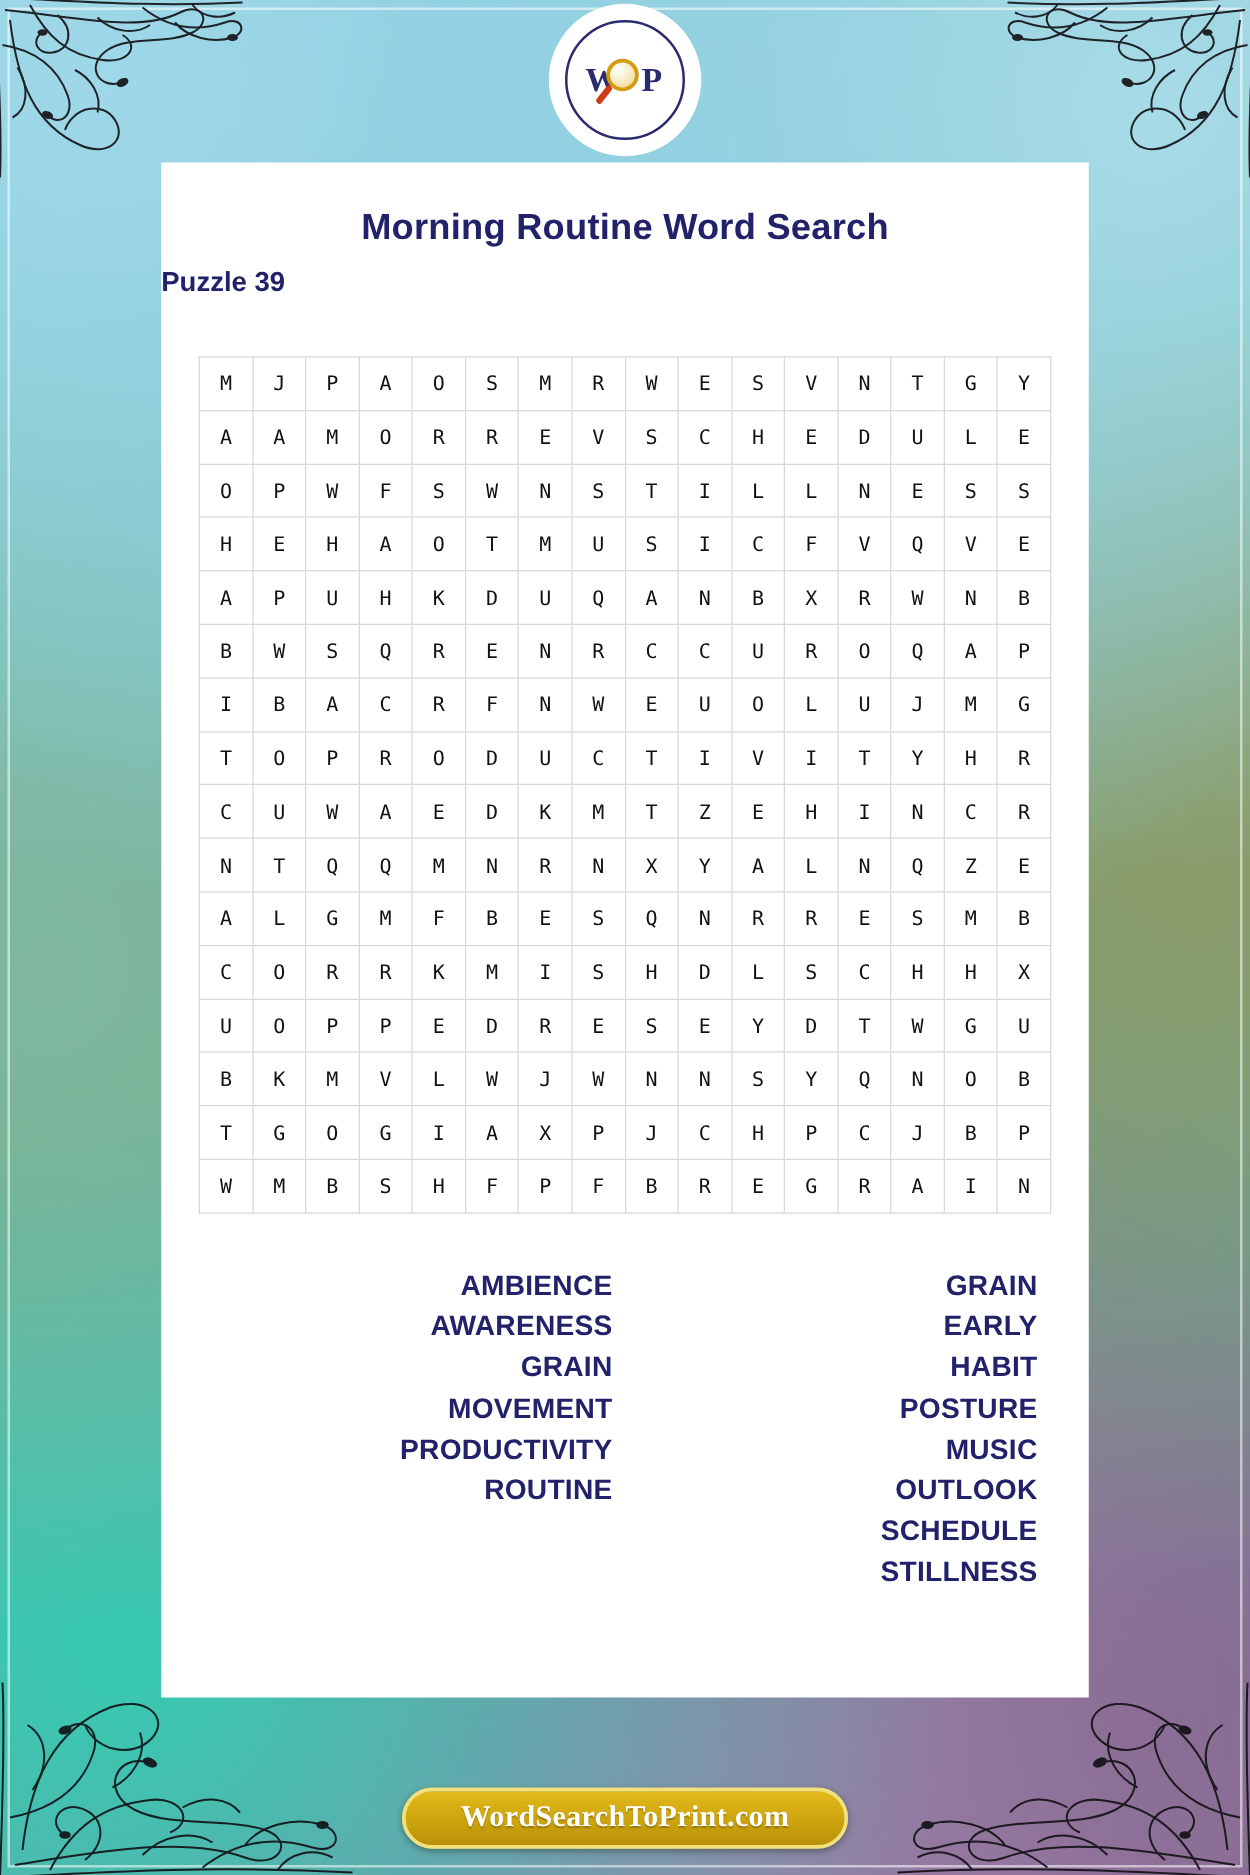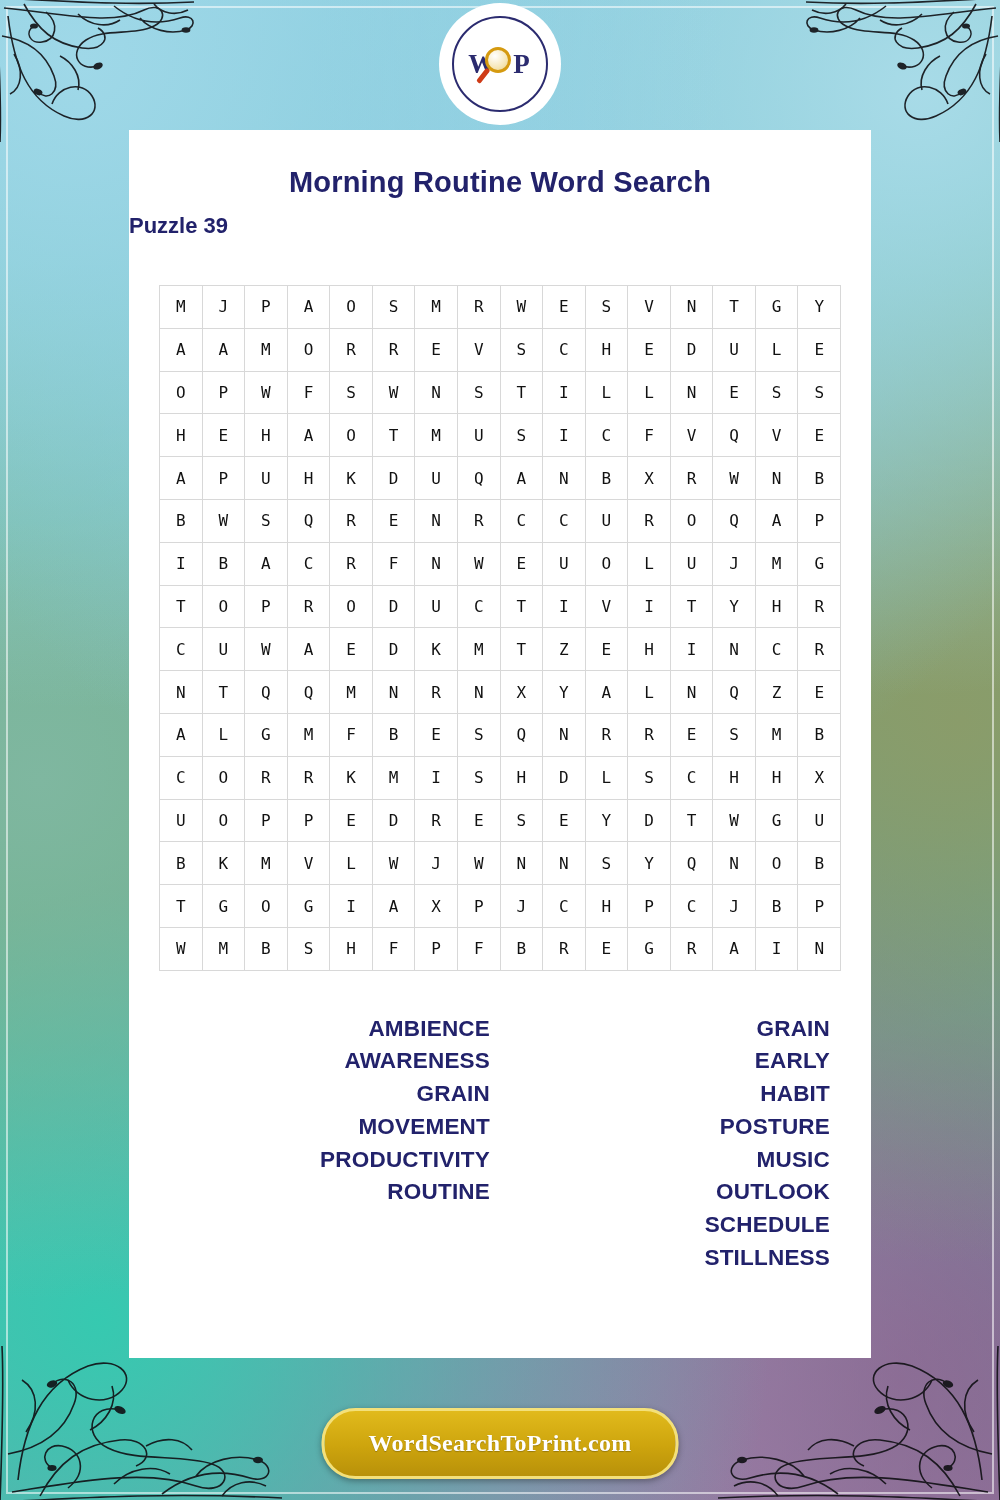--- a/index.html
+++ b/index.html
@@ -160,21 +160,21 @@
     letter-spacing: 0.2px;
   }
 
   
   .footer-pill {
     position: absolute;
     left: 50%;
     bottom: 21px;
     transform: translateX(-50%);
     z-index: 6;
-    padding: 19px 44px;
+    padding: 8px 44px;
     border-radius: 34px;
     background: linear-gradient(180deg, #e1ba1c 0%, #cda40d 55%, #b8910a 100%);
     border: 3px solid #f3e07a;
     box-shadow: 0 2px 6px rgba(0,0,0,0.35);
   }
   .footer-pill span {
     font-family: "Liberation Serif", serif;
     font-size: 24px;
     font-weight: bold;
     color: #ffffff;

